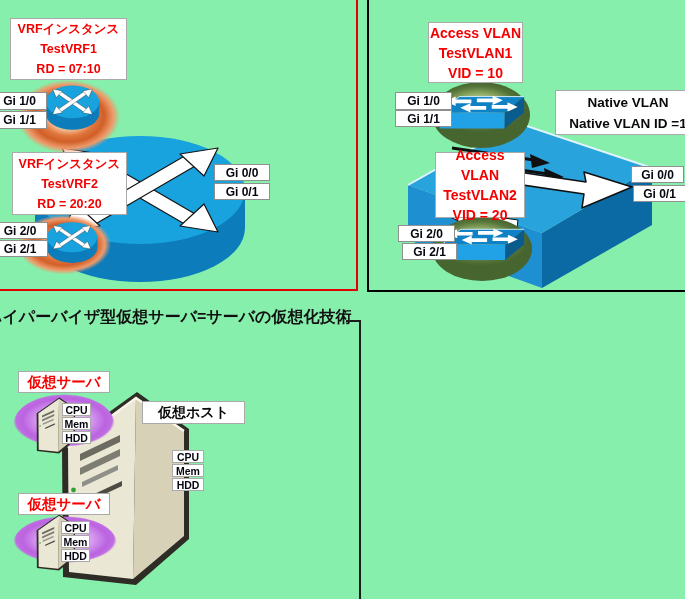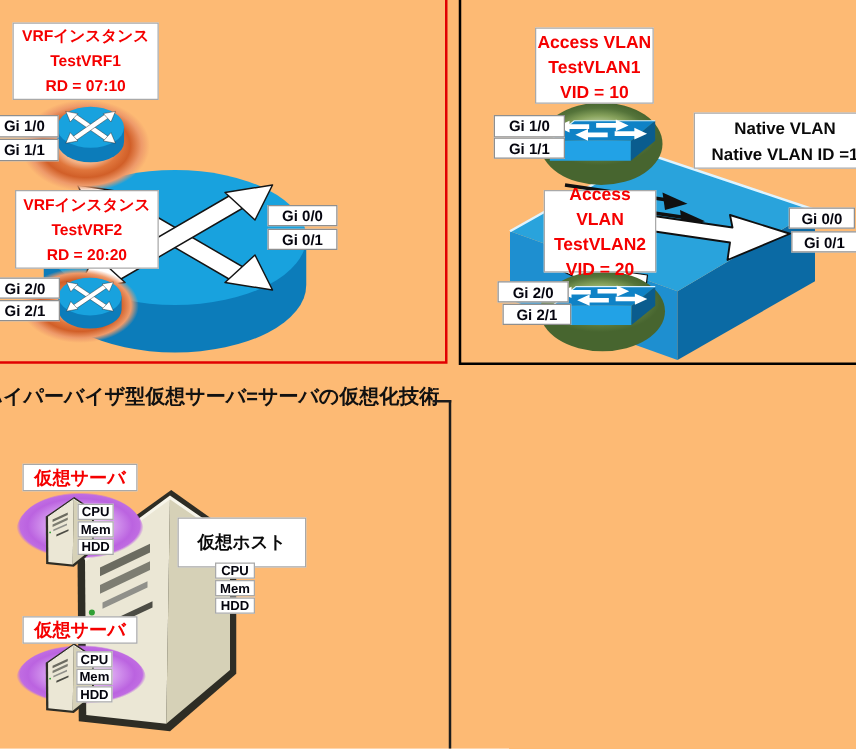--- a/index.html
+++ b/index.html
@@ -1,16 +1,16 @@
 <!DOCTYPE html>
 <html><head>
 <meta charset="utf-8">
 <style>
   html,body{margin:0;padding:0;background:#fff;}
-  #screen{position:relative;width:685px;height:599px;overflow:hidden;background:#fdba74;
+  #screen{position:relative;width:685px;height:599px;overflow:hidden;background:#86efac;
           font-family:"Liberation Sans","DejaVu Sans",sans-serif;}
   .panel{position:absolute;box-sizing:border-box;background:transparent;z-index:1;}
   .icon-big{position:absolute;z-index:10;}
   .glow{position:absolute;border-radius:50%;z-index:20;}
   .icon-small{position:absolute;z-index:30;}
   .lbl{position:absolute;background:#fff;border:1px solid #a9a9a9;font-weight:bold;
        display:flex;flex-direction:column;align-items:center;justify-content:center;
        text-align:center;box-sizing:border-box;z-index:40;}
   .lbl span{display:block;}
   .port{font-size:12px;color:#05050f;border-color:#8f8f8f;white-space:nowrap;}
@@ -206,21 +206,21 @@
   <svg class="icon-small" style="left:36px;top:514px;width:40px;height:57px" viewBox="0 0 132 197" preserveAspectRatio="none">
       <use href="#g-tower"></use>
     </svg>
 
   <div class="lbl vsv-box" style="left:18px;top:371px;width:92px;height:22px">
     <span class="red">仮想サーバ</span>
   </div>
   <div class="lbl vsv-box" style="left:18px;top:493px;width:92px;height:22px">
     <span class="red">仮想サーバ</span>
   </div>
-  <div class="lbl name-box" style="left:142px;top:414px;width:103px;height:40px">
+  <div class="lbl name-box" style="left:142px;top:401px;width:103px;height:23px">
     <span>仮想ホスト</span>
   </div>
 
   <div class="lbl res" style="left:62px;top:403px;width:29px;height:13px">
       <span>CPU</span>
     </div>
   <div class="lbl res" style="left:62px;top:417px;width:29px;height:13px">
       <span>Mem</span>
     </div>
   <div class="lbl res" style="left:62px;top:431px;width:29px;height:13px">

